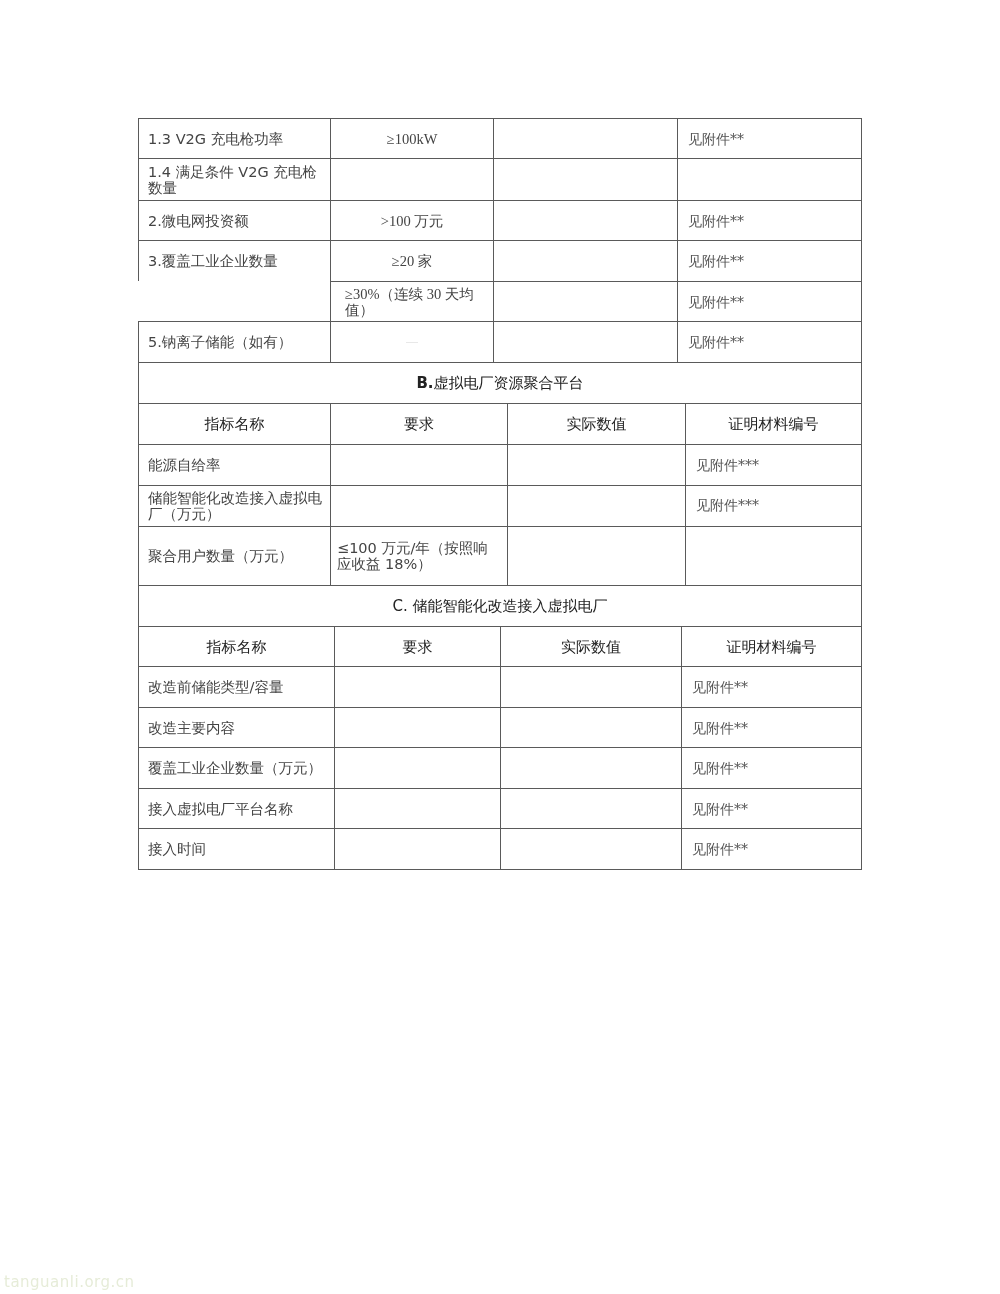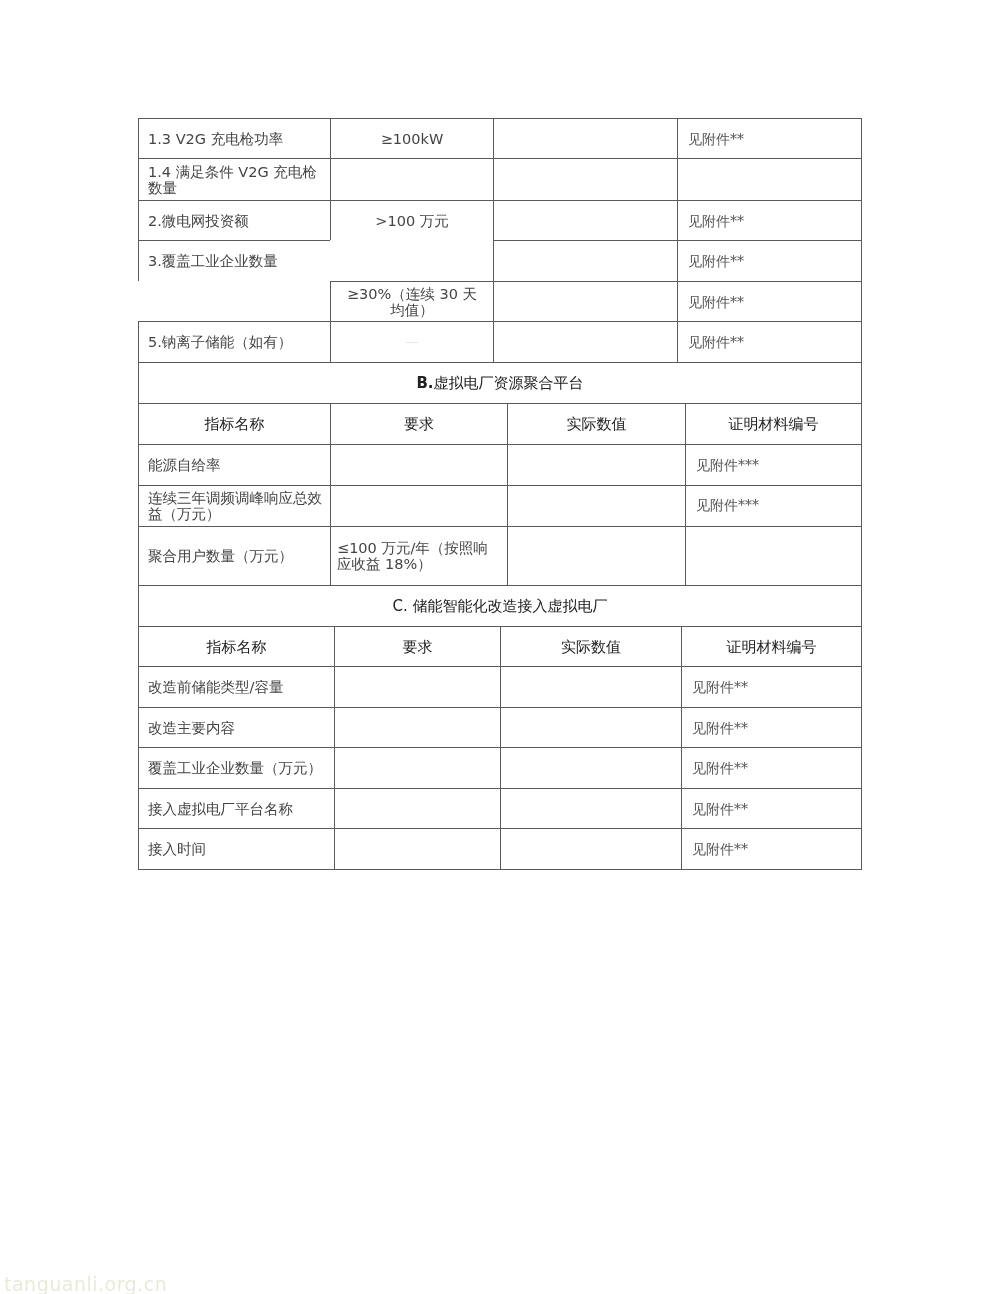--- a/index.html
+++ b/index.html
@@ -10,36 +10,36 @@
   .page { position: absolute; left: 0; top: 0; width: 1000px; height: 1294px; padding-left: 36px; }
   .tbl { position: absolute; left: 138px; top: 118px; width: 724px; }
   .row { position: absolute; left: 0; width: 724px; box-sizing: border-box; }
   .cell {
     position: absolute; top: 0; height: 100%; box-sizing: border-box;
     border-left: 1px solid #5a5a5a; border-top: 1px solid #5a5a5a;
     display: flex; align-items: center; padding: 0 8px;
     font-size: 14.5px; line-height: 16px; color: #444;
   }
   .cell.last { border-right: 1px solid #5a5a5a; }
-  .cell.center { justify-content: center; text-align: center; }
+  .cell.center { justify-content: center; text-align: left; font-family: Liberation Serif, serif; }
   .cell.label { padding-left: 9px; }
   .cell.proof { padding-left: 10px; font-family: "DejaVu Serif", "Liberation Serif", serif; font-size: 14px; color: #555; }
   .cell.hdr { justify-content: center; font-size: 15px; color: #222; font-weight: 500; }
   .section-title {
     position: absolute; left: 0; width: 724px; box-sizing: border-box;
     border-left: 1px solid #5a5a5a; border-right: 1px solid #5a5a5a; border-top: 1px solid #5a5a5a;
     display: flex; align-items: center; justify-content: center;
     font-size: 15px; color: #222;
   }
   .section-title b { font-weight: bold; }
   .bottom-line { position: absolute; left: 0; width: 724px; height: 0; border-top: 1px solid #5a5a5a; }
   .dash { display: inline-block; width: 12px; height: 1px; background: #e8e8e8; }
   .watermark {
     position: absolute; left: 4px; top: 1273px; font-family: "DejaVu Sans", sans-serif;
-    font-size: 19px; color: #e6ecd8; letter-spacing: 0.5px;
+    font-size: 15px; color: #e6ecd8; letter-spacing: 0.5px;
   }
 </style>
 </head>
 <body>
 
 <div class="page">
   <div class="tbl">
 
     <div class="row" style="top:0;height:40px">
       <div class="cell label" style="left:0;width:192px">1.3 V2G 充电枪功率</div>
@@ -54,20 +54,21 @@
       <div class="cell proof last" style="left:539px;width:185px"></div>
     </div>
     <div class="row" style="top:82px;height:40px">
       <div class="cell label" style="left:0;width:192px">2.微电网投资额</div>
       <div class="cell center" style="left:192px;width:163px">&gt;100 万元</div>
       <div class="cell" style="left:355px;width:184px"></div>
       <div class="cell proof last" style="left:539px;width:185px">见附件**</div>
     </div>
     <div class="row" style="top:122px;height:41px">
       <div class="cell label" style="left:0;width:192px">3.覆盖工业企业数量</div>
+      <div class="cell center" style="left:192px;width:163px">≥20 家</div>
       <div class="cell" style="left:355px;width:184px"></div>
       <div class="cell proof last" style="left:539px;width:185px">见附件**</div>
     </div>
     <div class="row" style="top:163px;height:40px">
       <div class="cell center" style="left:192px;width:163px;padding:0 14px">≥30%（连续 30 天均值）</div>
       <div class="cell" style="left:355px;width:184px"></div>
       <div class="cell proof last" style="left:539px;width:185px">见附件**</div>
     </div>
     <div class="row" style="top:203px;height:41px">
       <div class="cell label" style="left:0;width:192px">5.钠离子储能（如有）</div>
@@ -89,21 +90,21 @@
       <div class="cell hdr" style="left:369px;width:178px">实际数值</div>
       <div class="cell hdr last" style="left:547px;width:177px">证明材料编号</div>
     </div>
     <div class="row" style="top:326px;height:41px">
       <div class="cell label" style="left:0;width:192px">能源自给率</div>
       <div class="cell center" style="left:192px;width:177px"></div>
       <div class="cell" style="left:369px;width:178px"></div>
       <div class="cell proof last" style="left:547px;width:177px">见附件***</div>
     </div>
     <div class="row" style="top:367px;height:41px">
-      <div class="cell label" style="left:0;width:192px">连续三年调频调峰响应总效益（万元）</div>
+      <div class="cell label" style="left:0;width:192px">储能智能化改造接入虚拟电厂（万元）</div>
       <div class="cell center" style="left:192px;width:177px"></div>
       <div class="cell" style="left:369px;width:178px"></div>
       <div class="cell proof last" style="left:547px;width:177px;align-items:flex-start;padding-top:11px">见附件***</div>
     </div>
     <div class="row" style="top:408px;height:59px">
       <div class="cell label" style="left:0;width:192px">聚合用户数量（万元）</div>
       <div class="cell" style="left:192px;width:177px;padding:0 6px">≤100 万元/年（按照响应收益 18%）</div>
       <div class="cell" style="left:369px;width:178px"></div>
       <div class="cell proof last" style="left:547px;width:177px"></div>
     </div>

